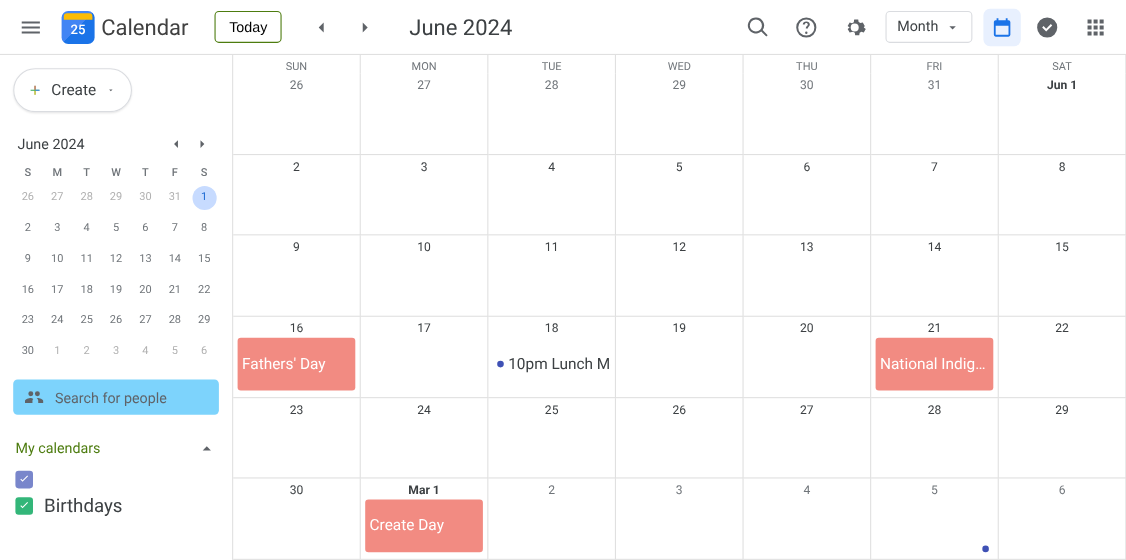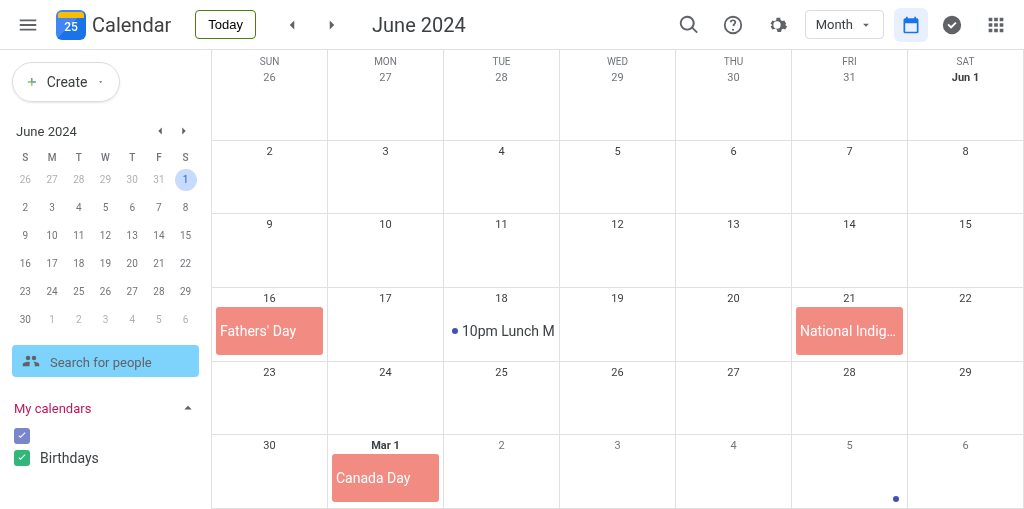--- a/index.html
+++ b/index.html
@@ -26,22 +26,22 @@
   .mini-header{display:flex;align-items:center;justify-content:space-between;margin-top:14px;padding:0 4px;}
   .mini-month{font-size:13px;color:#3c4043;}
   .mini-nav{display:flex;gap:2px;}
   .mini-nav .mn{width:22px;height:22px;display:flex;align-items:center;justify-content:center;color:#5f6368;cursor:pointer;border-radius:50%;}
   .mini-grid{display:grid;grid-template-columns:repeat(7,1fr);font-size:10px;color:#70757a;text-align:center;margin-top:6px;row-gap:6px;}
   .mini-grid .dh{font-weight:500;color:#70757a;}
   .mini-grid .dc{width:22px;height:22px;line-height:22px;margin:0 auto;border-radius:50%;cursor:pointer;}
   .mini-grid .prev,.mini-grid .next{color:#b0b0b0;}
   .mini-grid .sel{background:#c7dbff;color:#1967d2;}
   .search-people{background:#7dd3fc;border-radius:4px;display:flex;align-items:flex-end;gap:10px;padding:7px 10px;margin-top:10px;font-size:13px;color:#5f6368;}
-  .section-head{display:flex;align-items:center;justify-content:space-between;margin-top:14px;font-size:13px;color:#be185d;cursor:pointer;padding:4px 2px;}
-  .cal-item{display:flex;align-items:center;gap:10px;font-size:14px;padding:3px 2px;}
+  .section-head{display:flex;align-items:center;justify-content:space-between;margin-top:14px;font-size:13px;color:#4d7c0f;cursor:pointer;padding:4px 2px;}
+  .cal-item{display:flex;align-items:center;gap:10px;font-size:17px;padding:3px 2px;}
   .chk{width:16px;height:16px;border-radius:3px;display:flex;align-items:center;justify-content:center;}
   .chk svg{width:12px;height:12px;fill:#fff;}
   .grid{flex:1;display:flex;flex-direction:column;border-left:1px solid #e0e0e0;}
   .dow-row{display:grid;grid-template-columns:repeat(7,1fr);}
   .dow{font-size:10px;color:#70757a;text-align:center;padding:6px 0 0 0;border-right:1px solid #e0e0e0;text-transform:uppercase;}
   .weeks{flex:1;display:grid;grid-template-rows:repeat(6,1fr);}
   .week{display:grid;grid-template-columns:repeat(7,1fr);}
   .cell{border-right:1px solid #e0e0e0;border-bottom:1px solid #e0e0e0;position:relative;padding-top:2px;font-size:11px;overflow:hidden;}
   .daynum{display:block;text-align:center;font-size:11px;color:#70757a;margin-top:2px;}
   .daynum.inmonth{color:#3c4043;}
@@ -365,21 +365,21 @@
           <div class="cell">
             <span class="daynum inmonth">29</span>
           </div>
         </div>
         <div class="week">
           <div class="cell">
             <span class="daynum inmonth">30</span>
           </div>
           <div class="cell">
             <span class="daynum bold">Mar 1</span>
-            <div class="event holiday">Canada Day</div>
+            <div class="event holiday">Create Day</div>
           </div>
           <div class="cell">
             <span class="daynum">2</span>
           </div>
           <div class="cell">
             <span class="daynum">3</span>
           </div>
           <div class="cell">
             <span class="daynum">4</span>
           </div>

